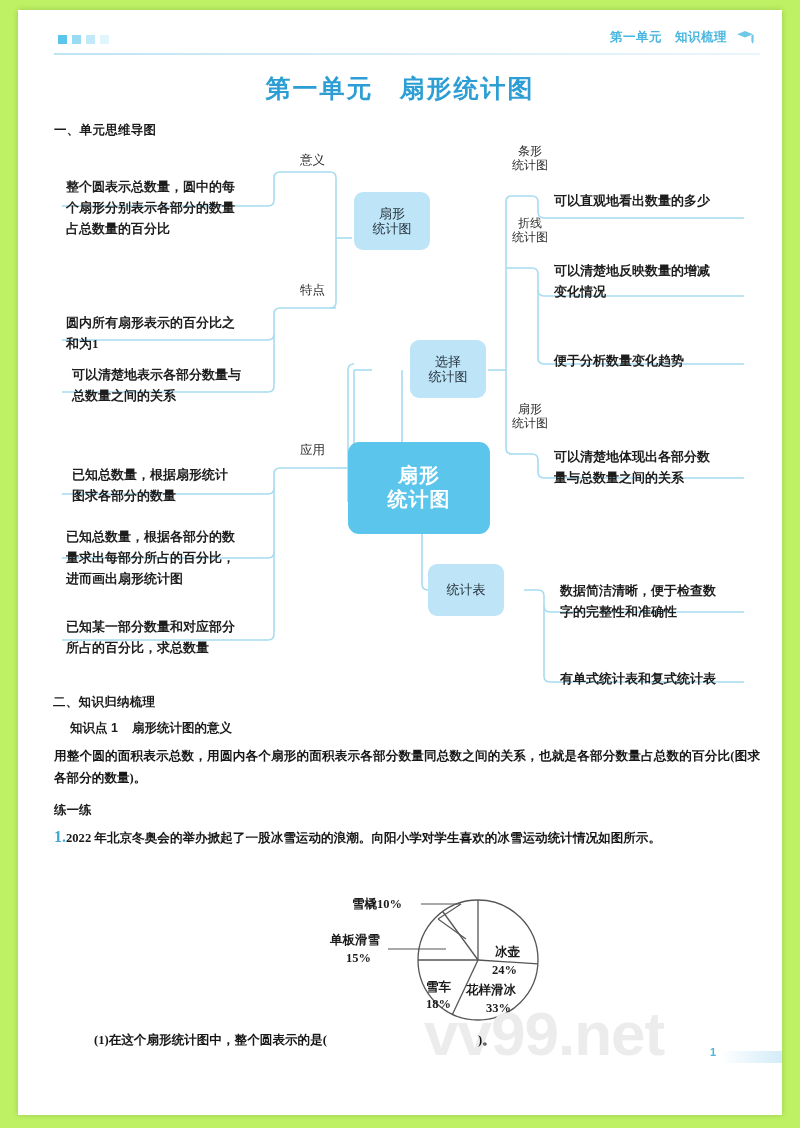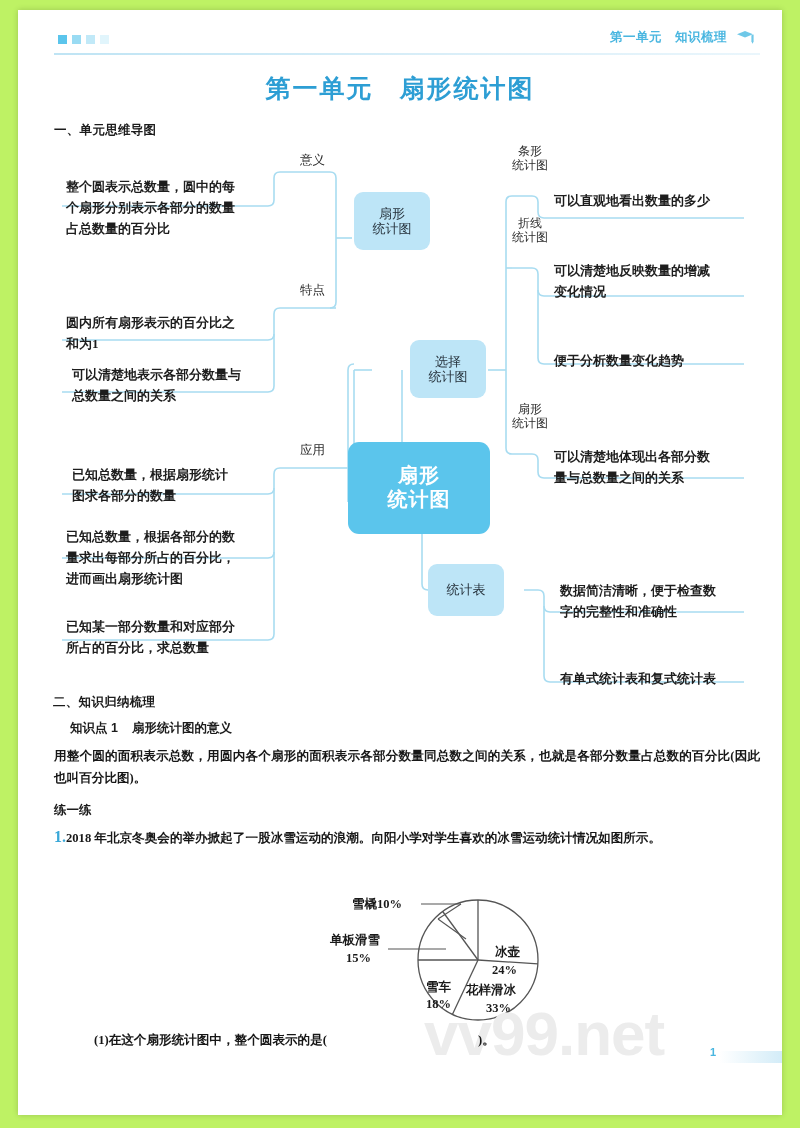--- a/index.html
+++ b/index.html
@@ -259,26 +259,26 @@
 字的完整性和准确性</div>
       <div class="leaf r" style="left:506px; top:530px; width:210px; white-space:pre-line;">有单式统计表和复式统计表</div>
     </div>
 
     <div class="sec-head" style="left:35px; top:684px;">二、知识归纳梳理</div>
 
     <div class="kpoint" style="left:52px; top:710px;">
       <span>知识点 1</span><span class="sp"></span><span>扇形统计图的意义</span>
     </div>
 
-    <div class="btxt" style="left:36px; top:736px; width:706px; text-align:justify;">用整个圆的面积表示总数，用圆内各个扇形的面积表示各部分数量同总数之间的关系，也就是各部分数量占总数的百分比(因此也叫百分比图)。</div>
+    <div class="btxt" style="left:36px; top:736px; width:706px; text-align:justify;">用整个圆的面积表示总数，用圆内各个扇形的面积表示各部分数量同总数之间的关系，也就是各部分数量占总数的百分比(图求各部分的数量)。</div>
 
     <div class="kpoint" style="left:36px; top:792px;">练一练</div>
 
     <div style="position:absolute; left:36px; top:818px; width:706px;">
-      <span class="qnum">1.</span><span class="btxt" style="position:static; display:inline;">2018 年北京冬奥会的举办掀起了一股冰雪运动的浪潮。向阳小学对学生喜欢的冰雪运动统计情况如图所示。</span>
+      <span class="qnum">1.</span><span class="btxt" style="position:static; display:inline;">2022 年北京冬奥会的举办掀起了一股冰雪运动的浪潮。向阳小学对学生喜欢的冰雪运动统计情况如图所示。</span>
     </div>
 
     <div id="pie">
       <svg width="290" height="148" viewBox="0 0 290 148">
 
         <circle cx="160" cy="74" r="60" fill="#ffffff" stroke="#555" stroke-width="1.3"></circle>
 
         <line x1="160" y1="74" x2="160" y2="14" stroke="#555" stroke-width="1.3"></line>
 
         <line x1="160" y1="74" x2="219.9" y2="77.8" stroke="#555" stroke-width="1.3"></line>

